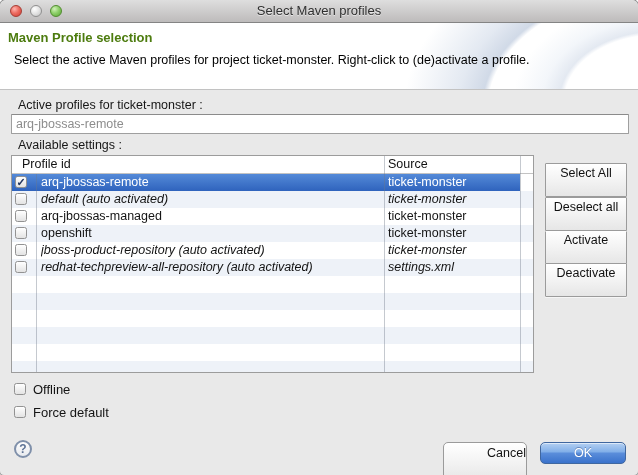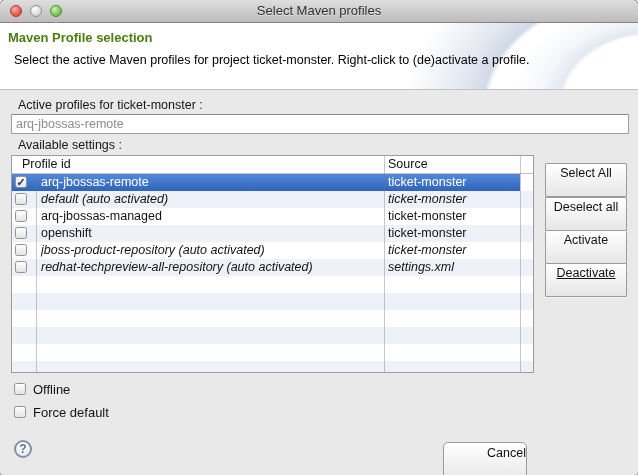--- a/index.html
+++ b/index.html
@@ -144,25 +144,26 @@
     <div class="col-div" id="div-source"></div>
     <div class="col-div" id="div-right"></div>
   </div>
 
   <div id="side-buttons"></div>
 
   <div id="options"></div>
 
   <div id="help-btn">?</div>
   <div class="mac-btn" id="cancel-btn">Cancel</div>
+  <div id="ok-btn">OK</div>
 
 <div class="mac-btn side-btn" style="top: 163px;">Select All</div>
     <div class="mac-btn side-btn" style="top: 230px;">Activate</div>
     <div class="mac-btn side-btn" style="top: 197px;">Deselect all</div>
-    <div class="mac-btn side-btn" style="top: 263px; text-decoration: underline;">Deactivate</div>
+    <div class="mac-btn side-btn" style="top: 263px;">Deactivate</div>
     <div class="opt" style="top: 383px;">
       <span class="cb2"></span>
       <span class="opt-label">Offline</span>
     </div>
     <div class="opt" style="top: 406px;">
       <span class="cb2"></span>
       <span class="opt-label">Force default</span>
     </div>
   </div>
 

